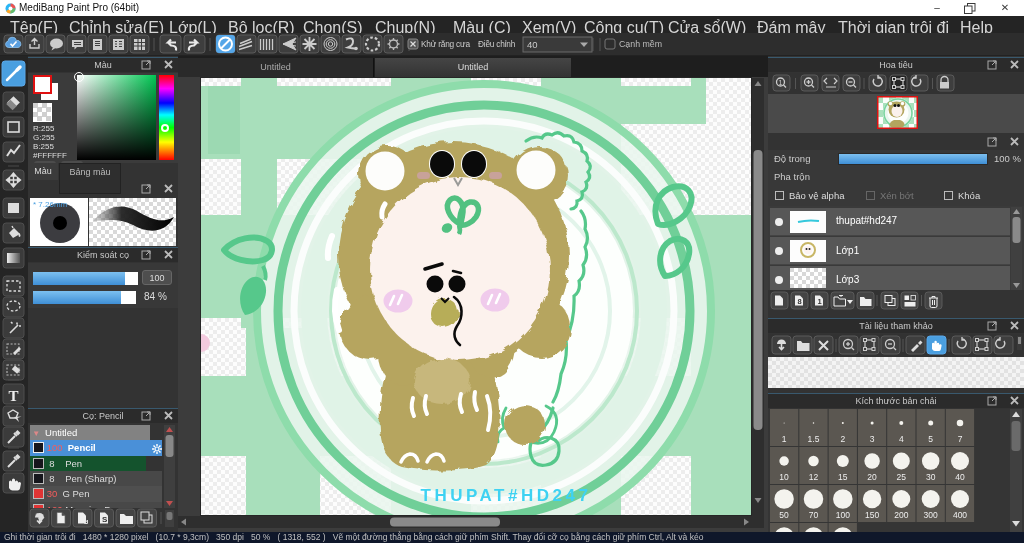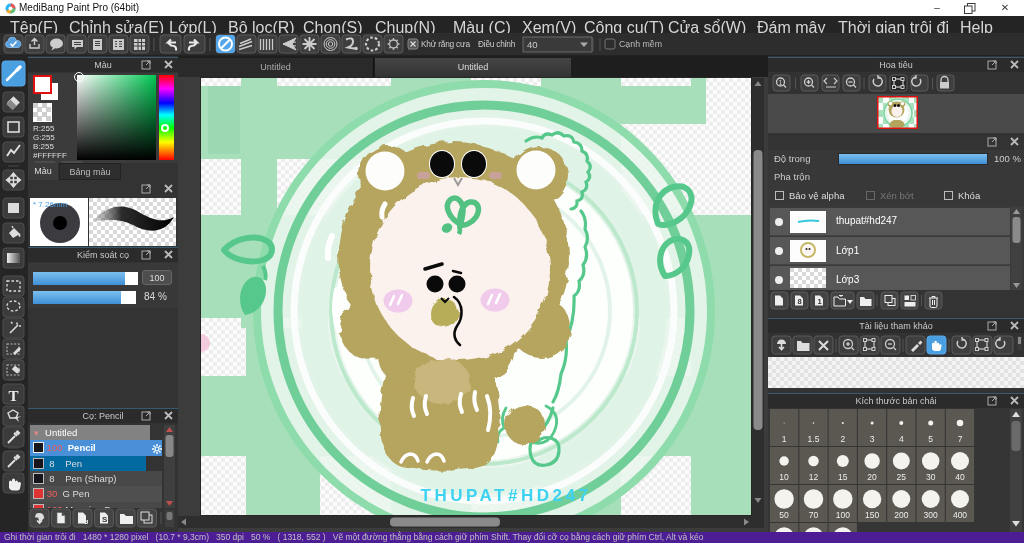--- a/index.html
+++ b/index.html
@@ -37,21 +37,21 @@
 #tabbar { position:absolute; left:0; top:0; width:590px; height:21px; background:#1e1e1e; }
 .tab { position:absolute; top:2px; height:19px; font-size:9px; color:#aaa;
   text-align:center; line-height:19px; }
 #thecanvas { position:absolute; left:23px; top:22px; width:550px; height:437px;
   background:#fff; overflow:hidden; box-shadow:0 0 0 1px #262626; }
 
 
 #rightcol { left:768px; top:56px; width:256px; height:476px; background:#333; }
 
 
-#statusbar { left:0; top:532px; width:1024px; height:11px; background:#4c1d95;
+#statusbar { left:0; top:532px; width:1024px; height:11px; background:#0f172a;
   color:#c0c0c0; font-size:8.5px; line-height:11px; padding-left:4px; white-space:nowrap; }
 </style>
 </head>
 <body>
 <div id="app">
 
   <div class="abs" id="titlebar">
     <svg class="abs" style="left:5px;top:3px" width="11" height="11" viewBox="0 0 11 11">
       <circle cx="5.5" cy="5.5" r="5" fill="#29b6f6"></circle>
       <path d="M5.5,5.5 L5.5,.5 A5,5 0 0,1 10.5,5.5 Z" fill="#ef5350"></path>
@@ -282,21 +282,21 @@
     <div class="abs" style="left:6px;top:105px;width:22px;height:7px;background:#4c4c4c;border-radius:3px"></div>
     <div class="abs" style="left:33px;top:105px;width:22px;height:7px;background:#4c4c4c;border-radius:3px"></div>
 
     <div class="abs" style="left:49px;top:19px;width:79px;height:85px;background:linear-gradient(to top, #000, rgba(0,0,0,0)), linear-gradient(to right, #fff, #00c853)"></div>
     <div class="abs" style="left:46px;top:16px;width:10px;height:10px;border:1.5px solid #fff;border-radius:50%"></div>
 
     <div class="abs" style="left:131px;top:19px;width:15px;height:85px;background:linear-gradient(to bottom,#ff0000,#ff00ff 16%,#0000ff 33%,#00ffff 47%,#00ff00 62%,#ffff00 79%,#ff0000 100%)"></div>
     <div class="abs" style="left:133px;top:68px;width:8px;height:8px;border:2px solid #fff;border-radius:50%"></div>
 
     <div class="abs" style="left:0;top:107px;width:30px;height:17px;background:#3b3b3b;color:#ddd;font-size:9px;text-align:center;line-height:16px">Màu</div>
-    <div class="abs" style="left:31px;top:107px;width:62px;height:17px;background:#2e2e2e;color:#bbb;font-size:9px;text-align:center;line-height:16px;border:1px solid #222">Bảng màu</div>
+    <div class="abs" style="left:31px;top:107px;width:62px;height:31px;background:#2e2e2e;color:#bbb;font-size:9px;text-align:center;line-height:16px;border:1px solid #222">Bảng màu</div>
 
     <svg class="abs" style="left:113px;top:128px" width="34" height="10" viewBox="0 0 34 10">
         <rect x="1" y="1" width="8" height="8" fill="none" stroke="#aaa"></rect>
         <path d="M5,5 l4,-4 M6,1 h3 v3" stroke="#aaa" fill="none"></path>
         <path d="M24,1 l7,7 m0,-7 l-7,7" stroke="#bbb" stroke-width="1.8"></path>
       </svg>
     <div class="abs" style="left:2px;top:142px;width:58px;height:48px;background:#fff"></div>
     <svg class="abs" style="left:2px;top:142px" width="58" height="48">
         <circle cx="30" cy="25" r="20" fill="#3c3c40"></circle>
         <circle cx="30" cy="25" r="7" fill="#000"></circle>
@@ -349,21 +349,21 @@
           <line x1="5" y1="0" x2="5" y2="2"></line>
           <line x1="5" y1="8" x2="5" y2="10"></line>
           <line x1="0" y1="5" x2="2" y2="5"></line>
           <line x1="8" y1="5" x2="10" y2="5"></line>
           <line x1="1.5" y1="1.5" x2="3" y2="3"></line>
           <line x1="7" y1="7" x2="8.5" y2="8.5"></line>
           <line x1="1.5" y1="8.5" x2="3" y2="7"></line>
           <line x1="7" y1="3" x2="8.5" y2="1.5"></line>
         </g>
       </svg>
-    <div class="abs" style="left:2px;top:400px;width:116px;height:15px;background:#0369a1;color:#ddd;font-size:9.5px;line-height:15px">
+    <div class="abs" style="left:2px;top:400px;width:116px;height:15px;background:#14532d;color:#ddd;font-size:9.5px;line-height:15px">
       <span style="display:inline-block;width:11px;height:11px;background:#16161c;border:1px solid #bbb;vertical-align:-2px;margin-left:3px"></span>
       <span>&nbsp;8</span>&nbsp;&nbsp;&nbsp;&nbsp;Pen</div>
     <div class="abs" style="left:2px;top:415px;width:132px;height:15px;background:#484848;color:#ddd;font-size:9.5px;line-height:15px">
       <span style="display:inline-block;width:11px;height:11px;background:#16161c;border:1px solid #bbb;vertical-align:-2px;margin-left:3px"></span>
       <span>&nbsp;8</span>&nbsp;&nbsp;&nbsp;&nbsp;Pen (Sharp)</div>
     <div class="abs" style="left:2px;top:430px;width:132px;height:16px;background:#4f4f4f;color:#ddd;font-size:9.5px;line-height:16px">
       <span style="display:inline-block;width:11px;height:11px;background:#e03434;border:1px solid #bbb;vertical-align:-2px;margin-left:3px"></span>
       <span style="color:#f55c5c">30</span>&nbsp;&nbsp;G Pen</div>
     <div class="abs" style="left:2px;top:446px;width:132px;height:6px;background:#484848;color:#ddd;font-size:9.5px;line-height:15px;overflow:hidden">
       <span style="display:inline-block;width:11px;height:11px;background:#e03434;border:1px solid #bbb;vertical-align:-2px;margin-left:3px"></span>

